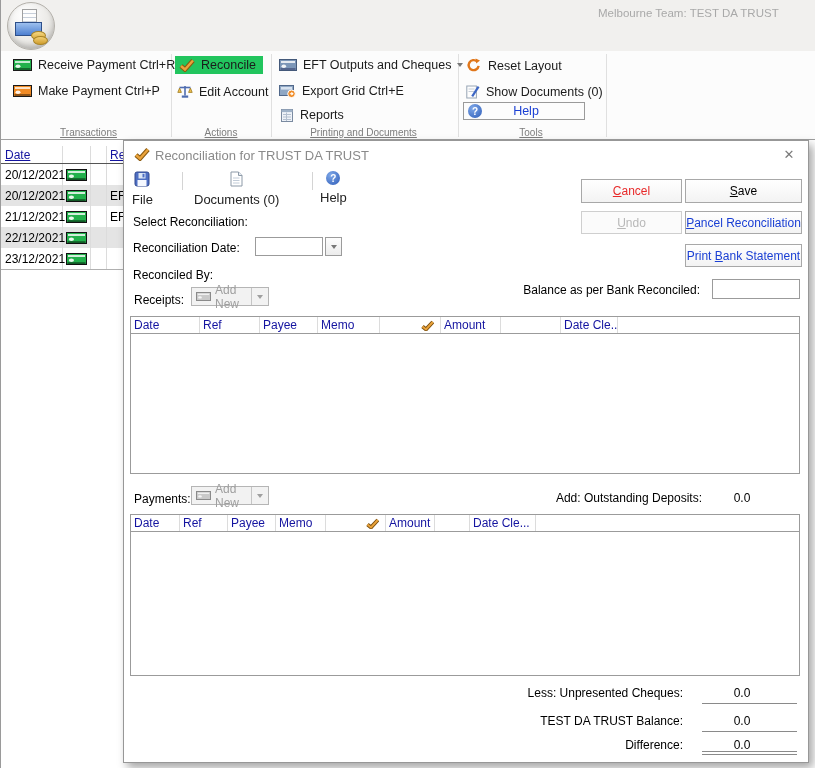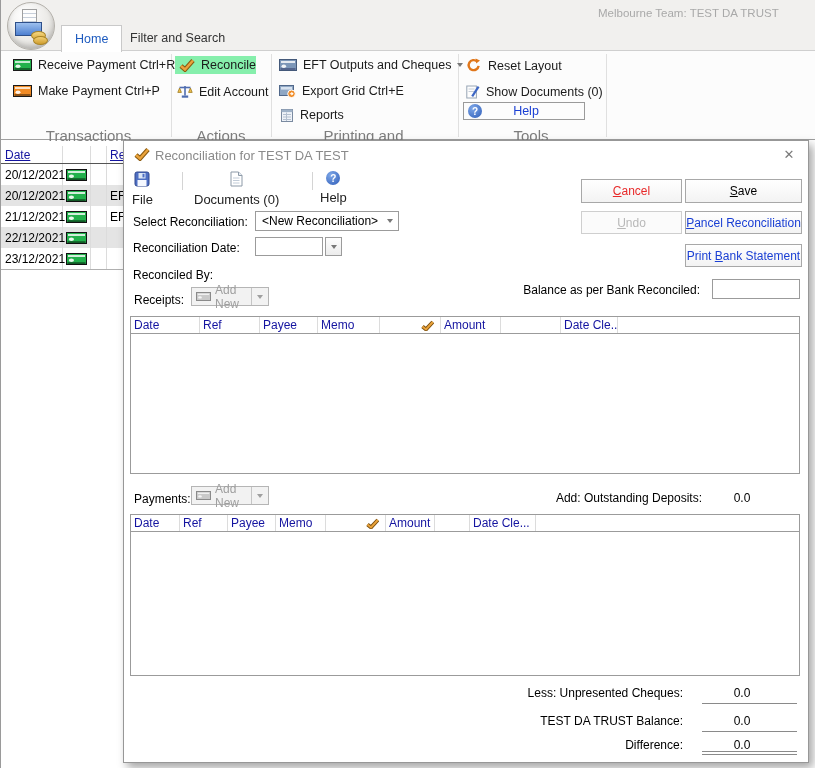--- a/index.html
+++ b/index.html
@@ -30,22 +30,22 @@
     background:linear-gradient(#9dc0ee,#4d7fd0); border:1px solid #2d4f8a; }
   .orb-coin1 { position:absolute; left:23px; top:28px; width:15px; height:9px;
     background:linear-gradient(#f6d984,#d8a83a); border:1px solid #a8givenna; border:1px solid #a98426; border-radius:50%; }
   .orb-coin2 { position:absolute; left:25px; top:33px; width:15px; height:9px;
     background:linear-gradient(#f3d074,#cf9d2f); border:1px solid #a98426; border-radius:50%; }
 
   
   .ribbon { left:0; top:51px; width:815px; height:89px; background:#fcfcfc; border-bottom:1px solid #9f9f9f; }
   .rb-sep { position:absolute; top:3px; width:1px; height:83px; background:#e0e0e0; }
   .rb-item { position:absolute; display:flex; align-items:center; gap:6px; font-size:12.5px; color:#1b1b1b; white-space:nowrap; }
-  .rb-item.hl { background:#86efac; padding:2px 0 2px 4px; }
-  .grp-label { position:absolute; top:76px; font-size:15px; color:#7d7d7d; text-align:center; }
+  .rb-item.hl { background:#22c55e; padding:2px 7px 2px 4px; }
+  .grp-label { position:absolute; top:76px; font-size:10px; color:#7d7d7d; text-align:center;text-decoration:underline; }
   .caret { width:0; height:0; border-left:3.5px solid transparent; border-right:3.5px solid transparent; border-top:4px solid #777; display:inline-block; }
   .help-box { position:absolute; left:462px; top:51px; width:122px; height:18px; border:1px solid #9a9a9a; display:flex; align-items:center; }
   .help-box .lbl { flex:1; text-align:center; color:#1a3fd4; font-size:12.5px; margin-right:14px; }
 
   
   .icon { display:inline-flex; align-items:center; justify-content:center; flex:none; }
   .help-circle { width:14px; height:14px; border-radius:50%; background:radial-gradient(circle at 35% 30%, #7fa8e8, #2d5cb8);
     color:#fff; font-size:10px; font-weight:bold; display:inline-flex; align-items:center; justify-content:center; flex:none; }
 
   
@@ -99,28 +99,20 @@
   .sum-dline { position:absolute; left:578px; width:95px; height:4px; border-top:1px solid #8a8a8a; border-bottom:1px solid #8a8a8a; }
 </style>
 </head>
 <body>
 
 <div id="app">
 
   <div class="abs top-band"></div>
   <div class="abs win-title">Melbourne Team: TEST DA TRUST</div>
 
-  <div class="abs tab-row">
-    <div class="tab active">
-        <span>Home</span>
-      </div>
-    <div class="tab plain">
-        <span>Filter and Search</span>
-      </div>
-  </div>
 
   <div class="abs orb">
     <div class="orb-page"></div>
     <div class="orb-cheque"></div>
     <div class="orb-coin1"></div>
     <div class="orb-coin2"></div>
   </div>
 
   <div class="abs ribbon">
     <div class="rb-sep" style="left:170px"></div>
@@ -319,21 +311,21 @@
   </div>
 
   <div class="abs dialog">
 
     <span class="abs icon" style="left:10px;top:6px">
       <svg width="16" height="14">
           <path d="M2 8 L6 11.5 L14 2.5" stroke="#8a5a10" stroke-width="4.6" fill="none"></path>
           <path d="M2 8 L6 11.5 L14 2.5" stroke="#eaa33b" stroke-width="2.4" fill="none"></path>
         </svg>
     </span>
-    <div class="abs dlg-title">Reconciliation for TEST DA TEST</div>
+    <div class="abs dlg-title">Reconciliation for TRUST DA TRUST</div>
     <div class="abs dlg-close">✕</div>
 
     <div class="tb-item" style="left:8px;top:30px">
       <span class="icon">
         <svg width="16" height="16">
             <rect x="1" y="1" width="14" height="14" rx="2" fill="#4e6fc3" stroke="#30498f"></rect>
             <rect x="4.5" y="2" width="7" height="5.5" fill="#dce6f5"></rect>
             <rect x="8.5" y="2.8" width="2" height="3.6" fill="#4e6fc3"></rect>
             <rect x="3.5" y="9" width="9" height="6" fill="#f5f8ff"></rect>
           </svg>
@@ -359,24 +351,20 @@
       <span>Help</span>
     </div>
 
     <div class="btn red" style="left:457px;top:38px;width:101px;height:24px"><span></span><span class="acc">C</span><span>ancel</span></div>
     <div class="btn" style="left:561px;top:38px;width:117px;height:24px"><span></span><span class="acc">S</span><span>ave</span></div>
     <div class="btn disabled" style="left:457px;top:70px;width:101px;height:23px"><span></span><span class="acc">U</span><span>ndo</span></div>
     <div class="btn blue" style="left:561px;top:70px;width:117px;height:23px"><span></span><span class="acc">P</span><span>ancel Reconciliation</span></div>
     <div class="btn blue" style="left:561px;top:103px;width:117px;height:23px"><span>Print </span><span class="acc">B</span><span>ank Statement</span></div>
 
     <div class="field-label" style="left:9px;top:74px">Select Reconciliation:</div>
-    <div class="combo" style="left:131px;top:70px;width:144px;height:20px">
-      <span class="val">&lt;New Reconciliation&gt;</span>
-      <span class="caret"></span>
-    </div>
 
     <div class="field-label" style="left:9px;top:100px">Reconciliation Date:</div>
     <input class="txt-input" style="left: 131px; top: 96px; width: 68px; height: 19px;" value="">
     <div class="sq-btn" style="left:201px;top:96px;width:17px;height:19px">
       <span class="caret"></span>
     </div>
 
     <div class="field-label" style="left:9px;top:127px">Reconciled By:</div>
 
     <div class="field-label" style="right:108px;top:142px">Balance as per Bank Reconciled:</div>

